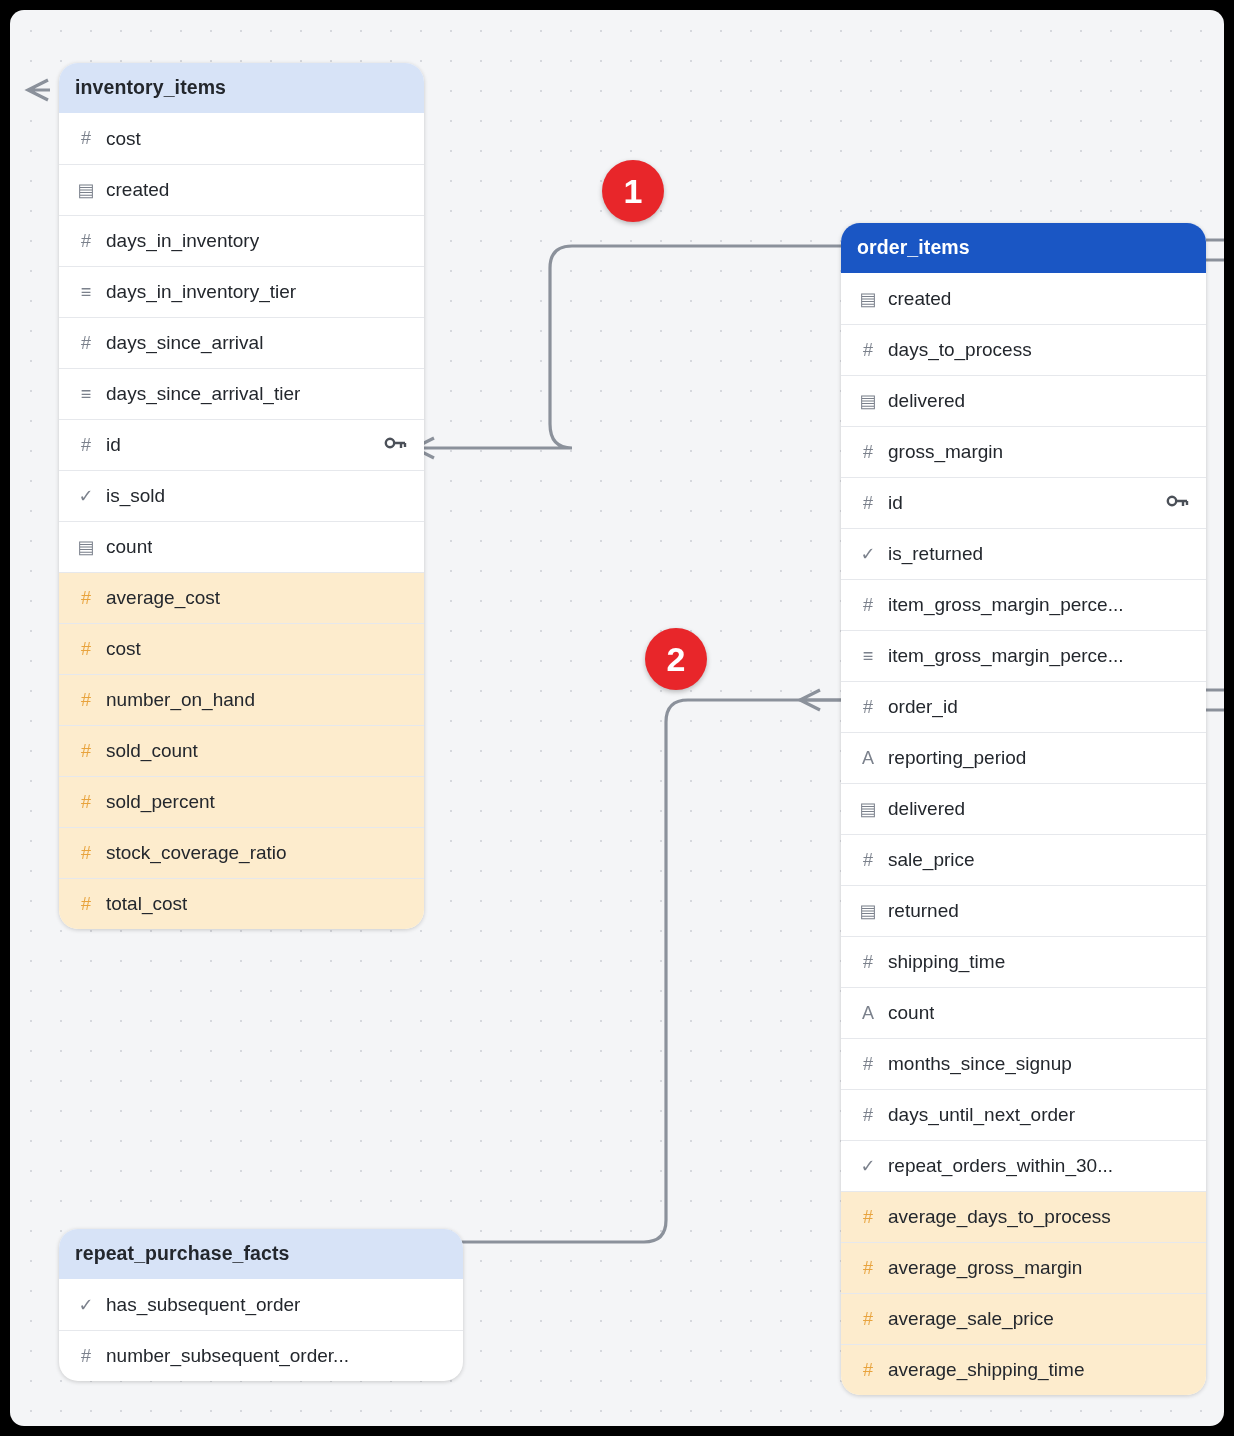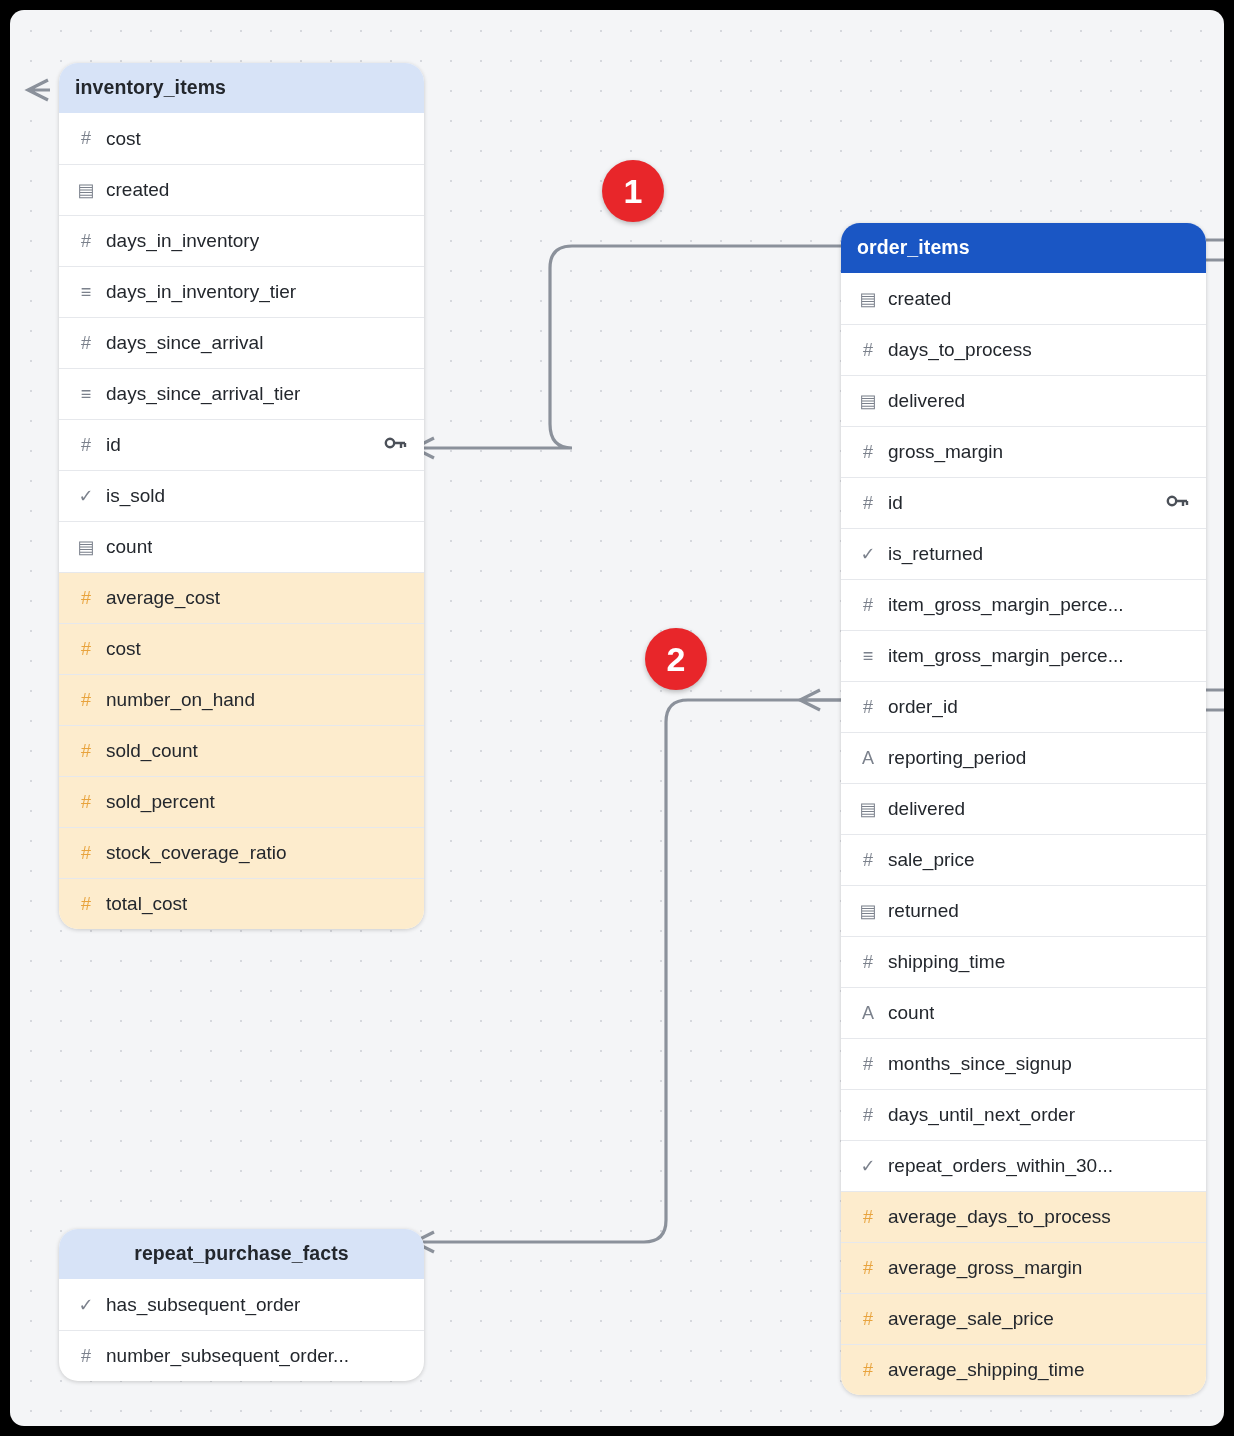--- a/index.html
+++ b/index.html
@@ -82,21 +82,21 @@
   .keyicon {
     position: absolute;
     right: 16px;
     top: 50%;
     transform: translateY(-50%);
     color: #4b5058;
   }
   
   #tbl-inventory_items { left: 49px; top: 53px; width: 365px; }
   #tbl-order_items { left: 831px; top: 213px; width: 365px; }
-  #tbl-repeat_purchase_facts { left: 49px; top: 1219px; width: 365px; text-align: center; }
+  #tbl-repeat_purchase_facts { left: 49px; top: 1219px; width: 404px; }
 
   .badge {
     position: absolute;
     width: 62px;
     height: 62px;
     border-radius: 50%;
     background: #e8262a;
     color: #fff;
     font-size: 34px;
     font-weight: bold;

